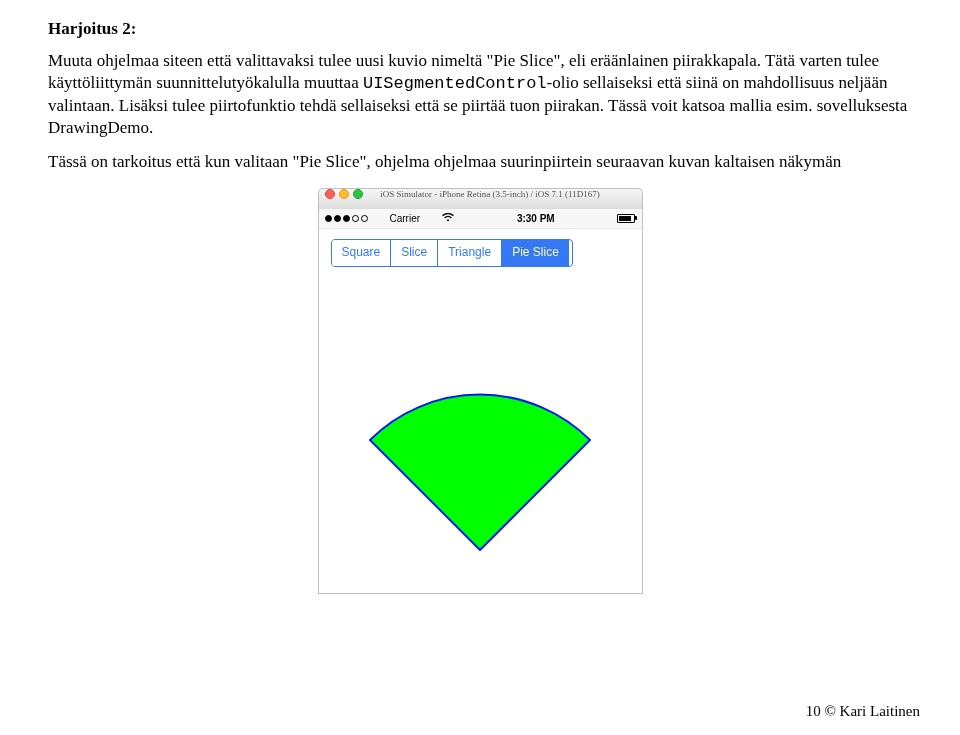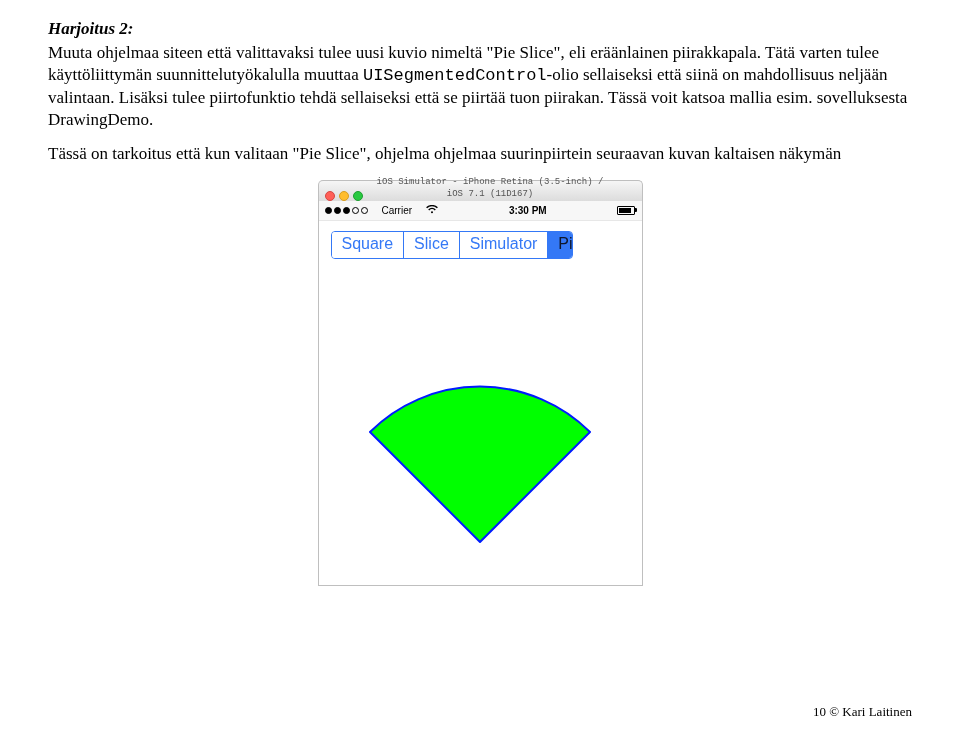--- a/index.html
+++ b/index.html
@@ -1,47 +1,47 @@
 <!DOCTYPE html>
 <html><head>
 <meta charset="utf-8">
 <style>
 html,body{margin:0;padding:0;width:960px;height:735px;background:#fff;font-family:"Times New Roman",Times,serif;font-size:17px;color:#000;line-height:1.3}
 .page{padding:18px 48px 0 48px;position:relative;box-sizing:border-box;height:735px}
-.heading{font-style:italic;font-weight:bold;margin:0 0 2px 0}
+.heading{font-weight:bold;margin:0 0 10px 0}
 .para{margin:0 0 12px 0}
 .mono{font-family:"Courier New",Courier,monospace}
 .sim-wrap{width:325px;margin:14px auto 0 auto}
-.sim-titlebar{height:20px;background:linear-gradient(#f6f6f6,#dcdcdc);border:1px solid #bfbfbf;border-bottom:none;border-radius:5px 5px 0 0;display:flex;align-items:flex-end;font-family:Liberation Mono, monospace;font-size:9px;color:#555}
+.sim-titlebar{height:20px;background:linear-gradient(#f6f6f6,#dcdcdc);border:1px solid #bfbfbf;border-bottom:none;border-radius:5px 5px 0 0;display:flex;align-items:flex-start;font-family:Liberation Serif, serif;font-size:9px;color:#555}
 .traffic{display:flex;gap:4px;padding:0 6px}
 .dot{width:8px;height:8px;border-radius:50%}
 .d-red{background:#ff5f57;border:1px solid #d64542}
 .d-yel{background:#ffbd2e;border:1px solid #d89e22}
 .d-grn{background:#28c940;border:1px solid #1e9e31}
 .titlebar-text{flex:1;text-align:center;padding-right:30px}
 .phone-frame{border:1px solid #bfbfbf;border-top:none;background:#fff}
 .statusbar{height:19px;background:#f7f7f7;border-bottom:1px solid #e7e7e7;display:flex;align-items:center;font-family:"Helvetica Neue",Arial,sans-serif;font-size:10px;color:#000;padding:0 6px;justify-content:space-between}
-.status-left{display:flex;align-items:center;gap:14px}
+.status-left{display:flex;align-items:center;gap:22px}
 .sigdots{display:flex;gap:2px}
 .sigdot{width:5px;height:5px;border-radius:50%;border:1px solid #000}
 .sigdot.full{background:#000}
 .wifi{display:inline-block}
 .status-mid{font-weight:600}
 .status-right{display:flex;align-items:center;gap:3px}
 .batt-body{width:16px;height:7px;border:1px solid #000;border-radius:1px;position:relative}
 .batt-body:after{content:"";position:absolute;right:-3px;top:1px;width:2px;height:4px;background:#000;border-radius:0 1px 1px 0}
 .batt-fill{position:absolute;left:1px;top:1px;bottom:1px;width:12px;background:#000}
 .app-area{height:364px;background:#fff;padding:10px 12px 0 12px;box-sizing:border-box;position:relative}
-.seg{display:flex;border:1px solid #3478f6;border-radius:4px;overflow:hidden;font-family:"Helvetica Neue",Arial,sans-serif;font-size:16px;height:26px;width:240px}
+.seg{display:flex;border:1px solid #3478f6;border-radius:4px;overflow:hidden;font-family:"Helvetica Neue",Arial,sans-serif;font-size:12px;height:26px;width:240px}
 .seg-item{flex:0 0 auto;display:flex;align-items:center;justify-content:center;color:#3478f6;background:#fff;padding:0 10px;border-right:1px solid #3478f6}
 .seg-item:last-child{border-right:none}
-.seg-item.selected{background:#3478f6;color:#0f172a}
+.seg-item.selected{background:#3478f6;color:#fef9c3}
 .canvas{position:absolute;left:0;right:0;bottom:0;top:48px}
 .pie{position:absolute;left:50%;bottom:28px;transform:translateX(-50%)}
-.footer{position:absolute;right:48px;bottom:14px;font-size:13px}
+.footer{position:absolute;right:40px;bottom:14px;font-size:15px}
 </style>
 </head>
 <body>
 
 <div class="page">
 
   <p class="heading">Harjoitus 2:</p>
 
   <p class="para">
     <span>Muuta ohjelmaa siteen että valittavaksi tulee uusi kuvio nimeltä "Pie Slice", eli eräänlainen piirakkapala. Tätä varten tulee käyttöliittymän suunnittelutyökalulla muuttaa </span><span class="mono">UISegmentedControl</span><span>-olio sellaiseksi että siinä on mahdollisuus neljään valintaan. Lisäksi tulee piirtofunktio tehdä sellaiseksi että se piirtää tuon piirakan. Tässä voit katsoa mallia esim. sovelluksesta DrawingDemo.</span>
@@ -79,21 +79,21 @@
         <div class="status-right">
           <span class="batt-body">
               <span class="batt-fill"></span>
             </span>
         </div>
       </div>
       <div class="app-area">
         <div class="seg">
           <div class="seg-item">Square</div>
           <div class="seg-item">Slice</div>
-          <div class="seg-item">Simulator</div>
+          <div class="seg-item">Triangle</div>
           <div class="seg-item selected">Pie Slice</div>
         </div>
         <div class="canvas">
           <svg class="pie" width="260" height="180" viewBox="0 0 260 180">
             <path d="M130 165 L20 55 A156 156 0 0 1 240 55 Z" fill="#00ff00" stroke="#001aff" stroke-width="2" stroke-linejoin="round"></path>
           </svg>
         </div>
       </div>
     </div>
   </div>

